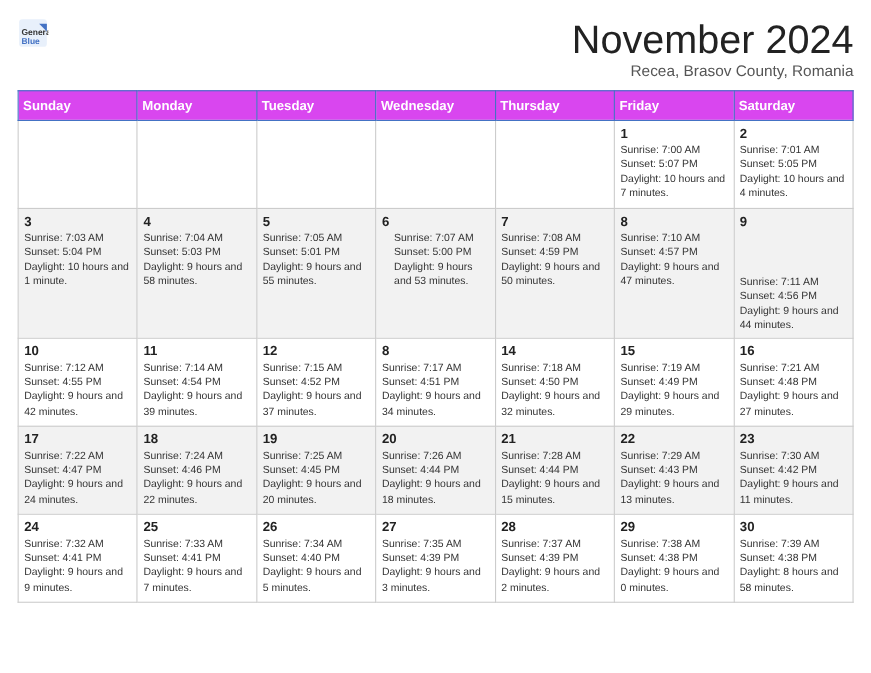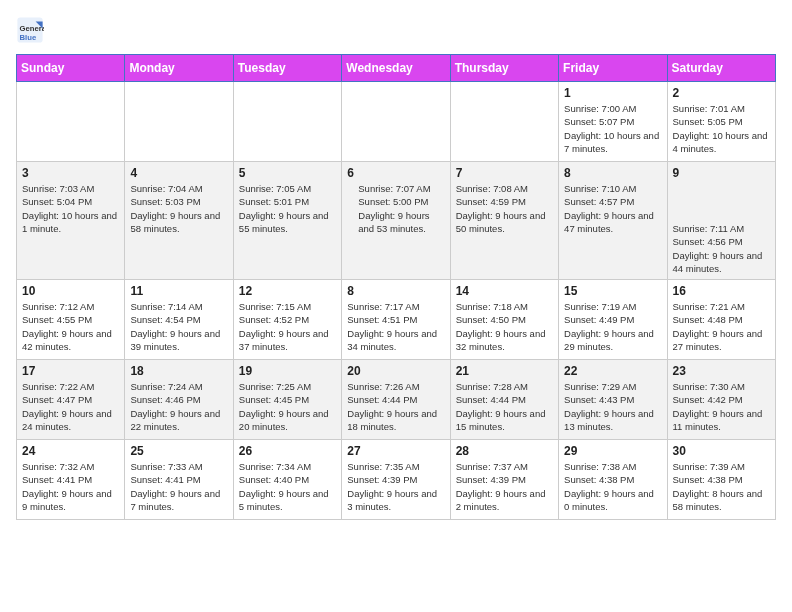--- a/index.html
+++ b/index.html
@@ -88,20 +88,22 @@
   <div class="logo">
     <svg class="logo-icon" viewBox="0 0 40 40" xmlns="http://www.w3.org/2000/svg">
       <rect x="2" y="2" width="36" height="36" rx="4" fill="#e8f0fb"></rect>
       <text x="5" y="22" font-size="11" font-weight="bold" fill="#333" font-family="Arial">General</text>
       <text x="5" y="34" font-size="11" font-weight="bold" fill="#4472c4" font-family="Arial">Blue</text>
 
       <polygon points="28,8 38,8 38,18" fill="#4472c4"></polygon>
     </svg>
   </div>
   <div class="title-area">
+    <div class="month-title">November 2024</div>
+    <div class="subtitle">Recea, Brasov County, Romania</div>
   </div>
 </div>
 
 <table>
   <thead>
     <tr id="days-header">
     <th>Sunday</th>
         <th>Monday</th>
         <th>Tuesday</th>
         <th>Wednesday</th>

